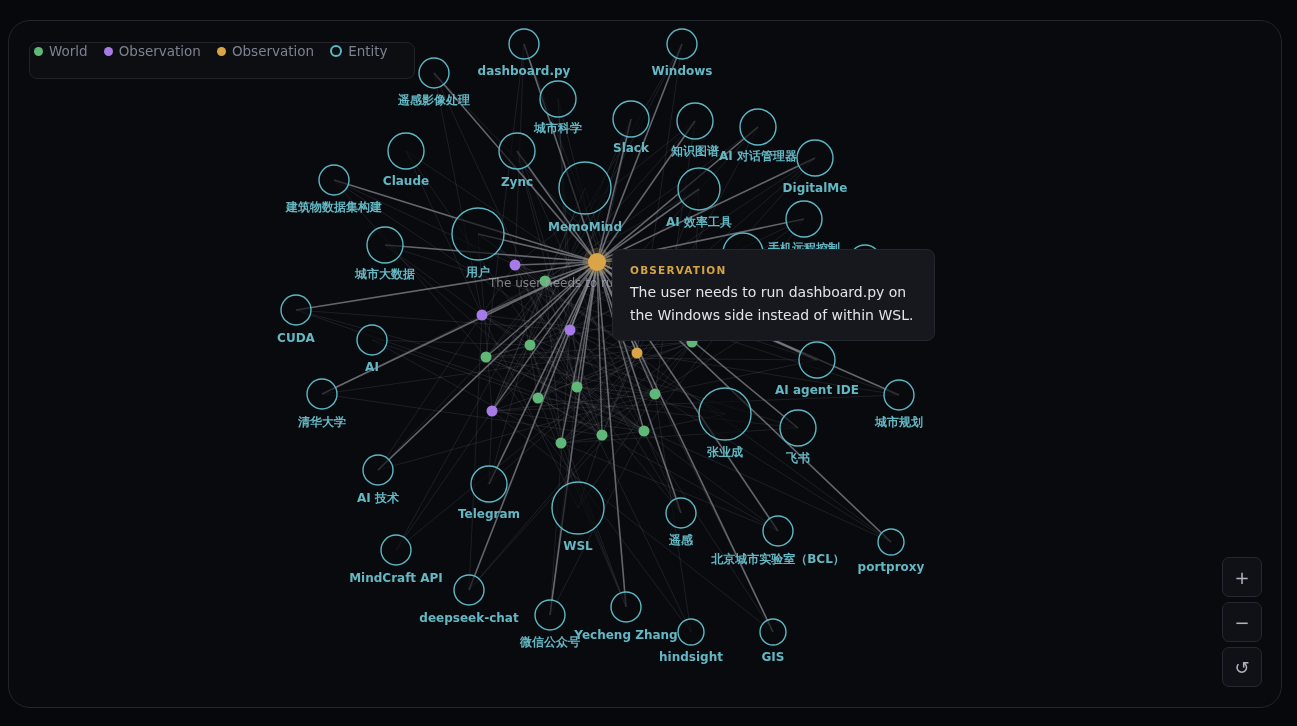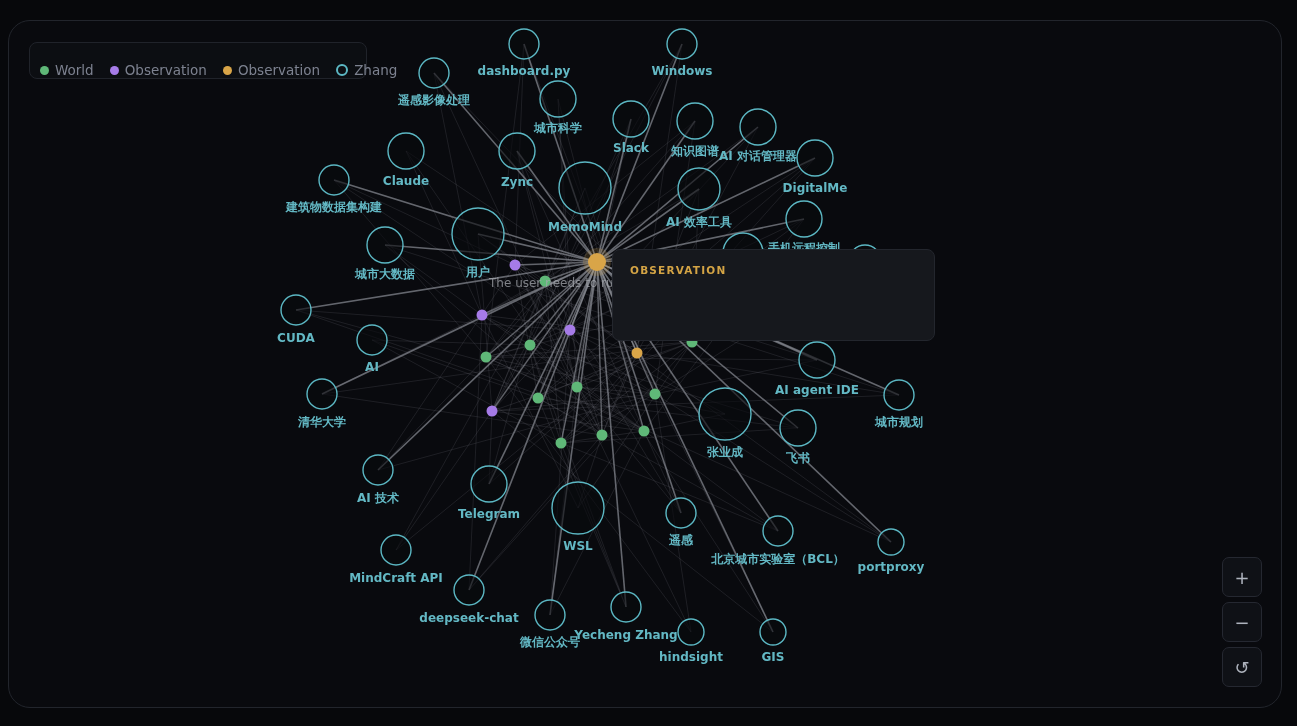--- a/index.html
+++ b/index.html
@@ -1,19 +1,19 @@
 <!DOCTYPE html>
 <html><head>
 <meta charset="utf-8">
 <style>
   html,body{margin:0;padding:0;background:#07080b;width:1297px;height:726px;overflow:hidden;}
   body{font-family:"DejaVu Sans","Liberation Sans",sans-serif;}
   .panel{position:absolute;left:8px;top:20px;width:1272px;height:686px;border:1px solid #22252c;border-radius:22px;background:#090a0e;overflow:hidden;}
   svg.graph{position:absolute;left:0;top:0;width:1297px;height:726px;}
-  .legend{position:absolute;left:29px;top:42px;height:37px;width:338px;border:1px solid #20232a;border-radius:8px;background:#0c0e12;display:flex;align-items:flex-end;padding-left:10px;box-sizing:border-box;gap:0;}
+  .legend{position:absolute;left:29px;top:42px;height:37px;width:386px;border:1px solid #20232a;border-radius:8px;background:#0c0e12;display:flex;align-items:flex-start;padding-left:4px;box-sizing:border-box;gap:0;}
   .legend-item{display:flex;align-items:center;margin-right:16px;color:#7d8290;font-size:13.5px;}
   .legend-dot{width:9px;height:9px;border-radius:50%;margin-right:6px;}
   .legend-ring{width:8px;height:8px;border-radius:50%;border:2px solid #5cb8c4;margin-right:6px;}
   .tooltip{position:absolute;left:612px;top:249px;width:323px;height:92px;background:#16181d;border:1px solid #23262d;border-radius:8px;box-sizing:border-box;padding:14px 17px;}
   .tt-type{color:#d4a445;font-size:10.5px;font-weight:bold;letter-spacing:1.2px;}
   .tt-text{color:#e2e4e8;font-size:14px;line-height:23px;margin-top:5px;}
   .ctrl{position:absolute;left:1222px;width:38px;height:38px;border:1px solid #252831;border-radius:7px;background:#0f1116;color:#aeb3bd;font-size:18px;display:flex;align-items:center;justify-content:center;cursor:pointer;}
   .lbl{font-size:12px;fill:#63b8c4;font-weight:bold;text-anchor:middle;}
   .ghost{font-size:12px;fill:#a5a8ae;opacity:0.75;}
 </style>
@@ -318,26 +318,27 @@
   <div class="legend-item">
     <span class="legend-dot" style="background:#a67be8"></span>
     <span>Observation</span>
   </div>
   <div class="legend-item">
     <span class="legend-dot" style="background:#d9a548"></span>
     <span>Observation</span>
   </div>
   <div class="legend-item">
     <span class="legend-ring"></span>
-    <span>Zhang</span>
+    <span>Entity</span>
   </div>
 </div>
 
 <div class="tooltip">
   <div class="tt-type">OBSERVATION</div>
+  <div class="tt-text">The user needs to run dashboard.py on the Windows side instead of within WSL.</div>
 </div>
 
 <div class="ctrl" style="top:557px">
     <span>+</span>
   </div>
 <div class="ctrl" style="top:602px">
     <span>−</span>
   </div>
 <div class="ctrl" style="top:647px">
     <span>↺</span>

